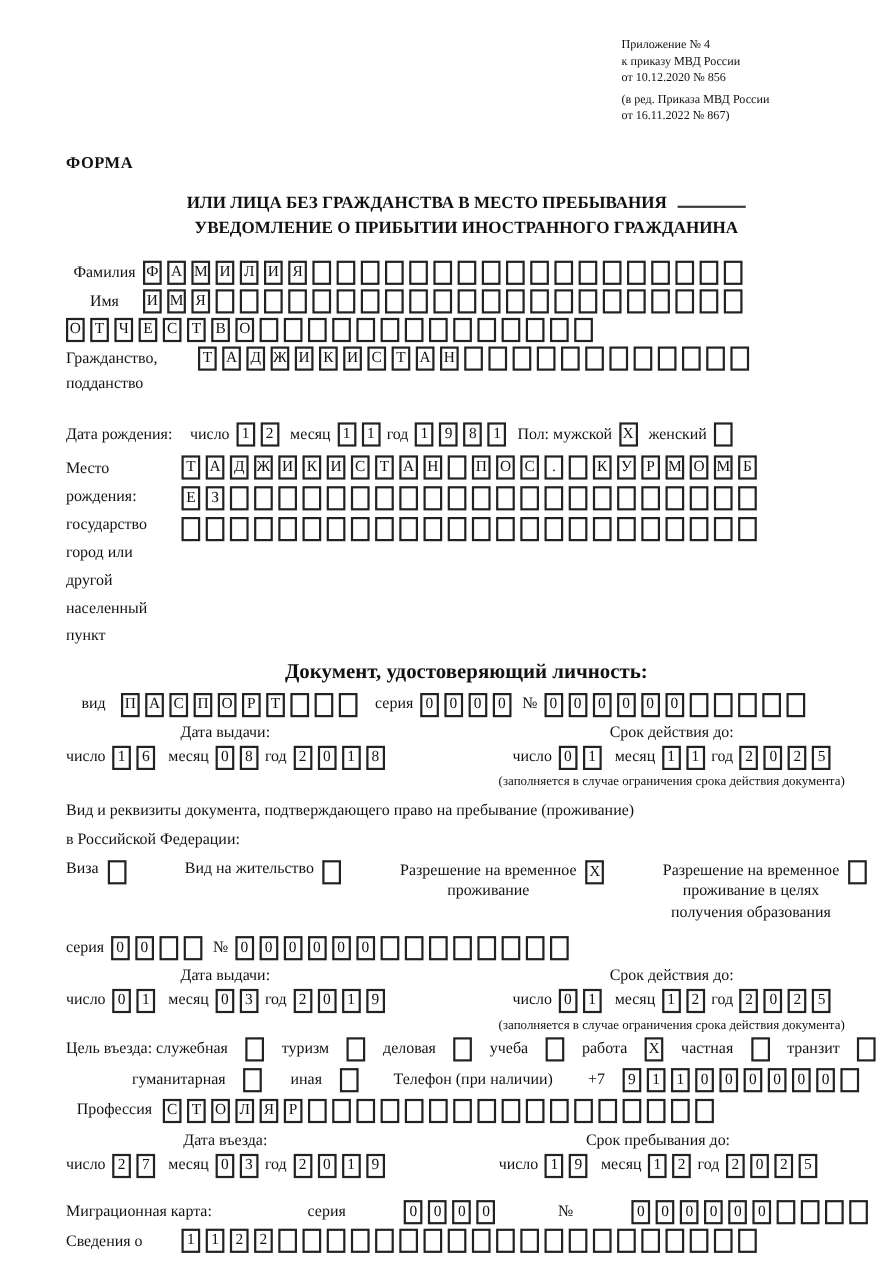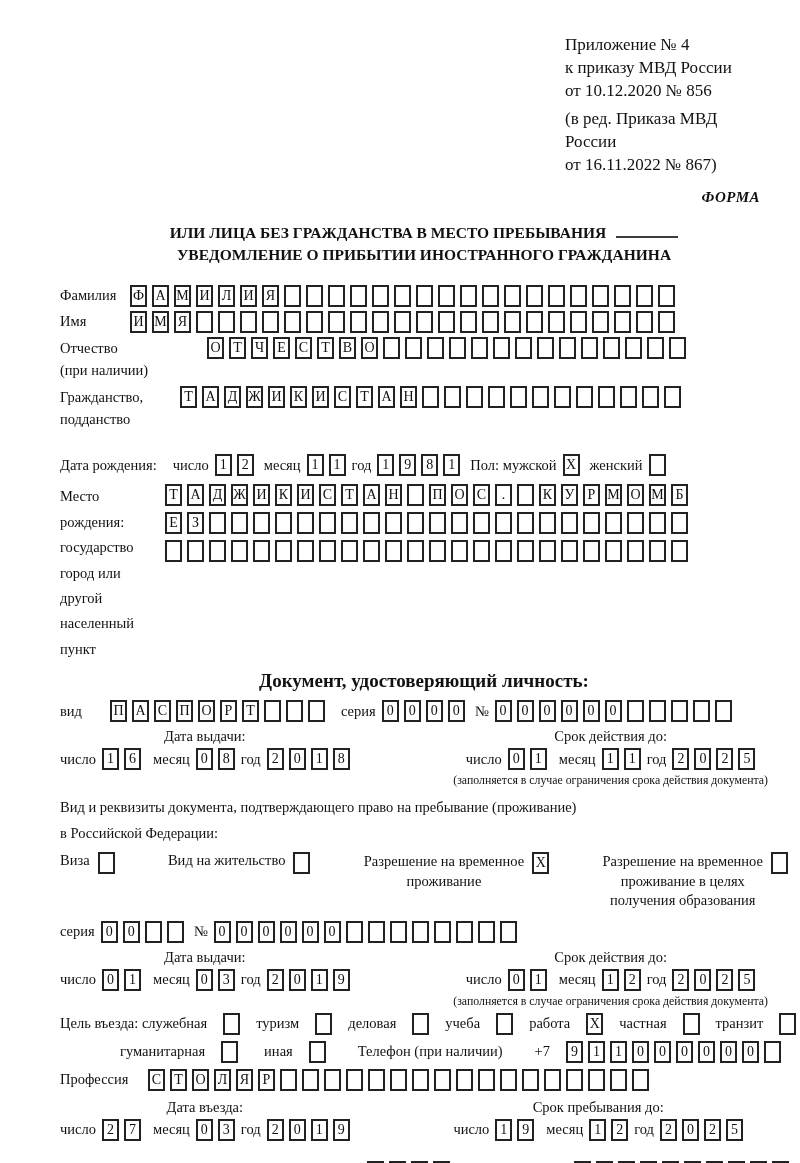--- a/index.html
+++ b/index.html
@@ -1,36 +1,36 @@
 <!DOCTYPE html>
 <html><head>
 <meta charset="utf-8">
 <style>
   * { margin:0; padding:0; box-sizing:border-box; }
   html,body { background:#ffffff; }
   body { width:800px; font-family:"Liberation Serif","DejaVu Serif",serif; color:#111; }
   .page { width:800px; min-height:1163px; padding:34px 12px 20px 60px; position:relative; }
 
   
-  .annex { width:195px; margin-left:auto; margin-right:28px; font-size:17px; line-height:1.35; }
+  .annex { width:195px; margin-left:auto; margin-right:28px; font-size:11px; line-height:1.35; }
   .annex .line { display:block; }
   .annex .note { margin-top:5px; }
-  .forma { text-align:right; margin-right:28px; margin-top:12px; font-weight:bold; font-size:15px; letter-spacing:0.5px;font-style:italic; }
+  .forma { margin-right:28px; margin-top:28px; font-weight:bold; font-size:15px; letter-spacing:0.5px; }
 
   
   .title { text-align:center; font-weight:bold; font-size:15.5px; line-height:1.45; margin-top:16px; }
   .blank-underline { display:inline-block; width:62px; border-bottom:2.5px solid #3c3c3c; height:12px; margin-left:10px; }
 
   .section-heading { margin-top:26px; font-weight:bold; font-size:14px; letter-spacing:0.2px; }
 
   .form { margin-top:18px; font-size:14.5px; }
 
   .row { display:flex; align-items:center; margin-bottom:4px; }
   .row-top { align-items:flex-start; }
-  .lbl { flex:0 0 auto; }
+  .lbl { flex:0 0 auto;text-align:center; }
   .lbl-col { flex:0 0 auto; line-height:1.55; }
 
   .cells { display:flex; flex:0 0 auto; gap:5px; }
   .cell {
     width:17px; height:22px; border:2px solid #222; background:#fff;
     display:flex; align-items:center; justify-content:center;
     font-size:14px; line-height:22px; flex:0 0 auto;
   }
   .cellrows { display:flex; flex-direction:column; gap:6px; }
 
@@ -146,24 +146,20 @@
           <span class="cell"></span>
           <span class="cell"></span>
           <span class="cell"></span>
           <span class="cell"></span>
           <span class="cell"></span>
           <span class="cell"></span>
         </span>
     </div>
 
     <div class="row row-top">
-      <span class="lbl-col w147">
-        <div>Отчество</div>
-        <div>(при наличии)</div>
-      </span>
       <span class="cells">
           <span class="cell">О</span>
           <span class="cell">Т</span>
           <span class="cell">Ч</span>
           <span class="cell">Е</span>
           <span class="cell">С</span>
           <span class="cell">Т</span>
           <span class="cell">В</span>
           <span class="cell">О</span>
           <span class="cell"></span>

